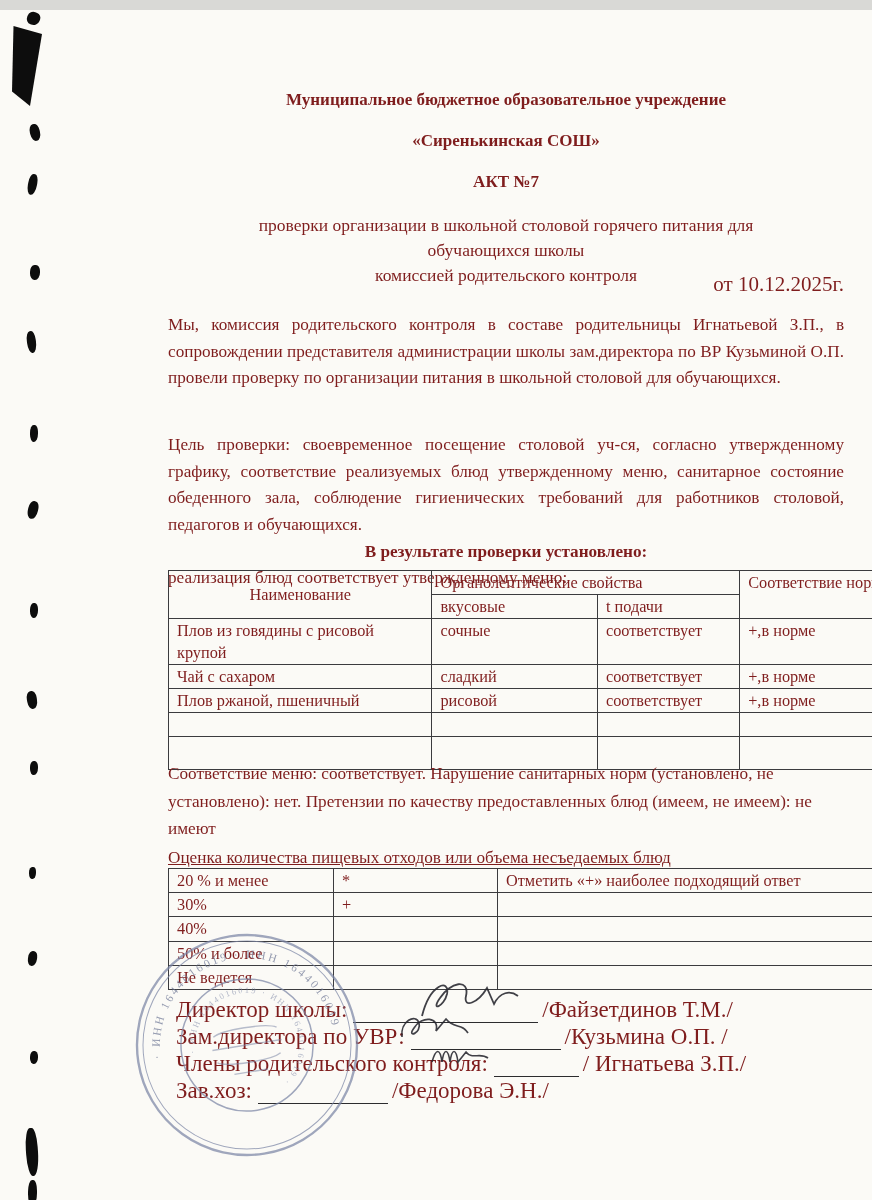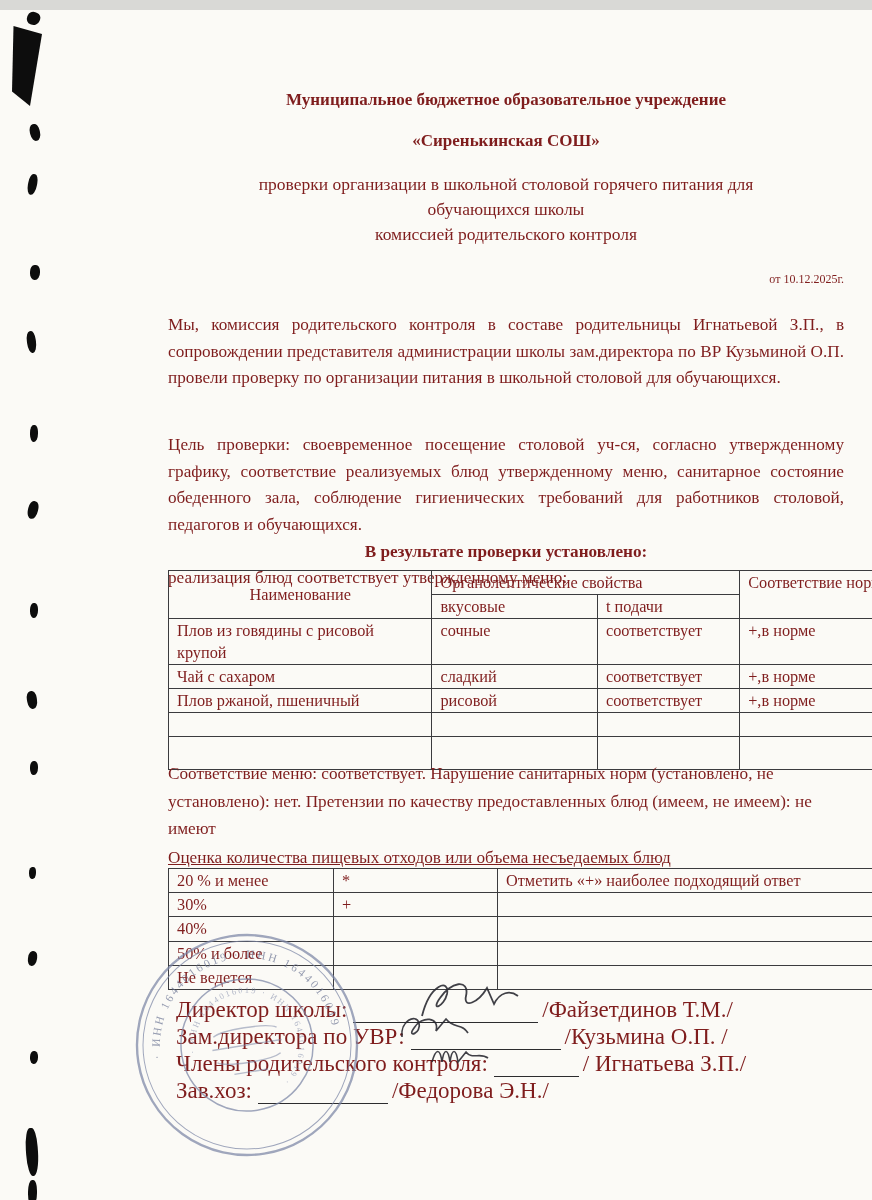--- a/index.html
+++ b/index.html
@@ -27,21 +27,21 @@
   .a13{ left:28px; top:941px; width:9px;  height:15px; transform:rotate(8deg); }
   .a14{ left:30px; top:1041px; width:8px; height:13px; }
   .a15{ left:26px; top:1118px; width:12px; height:48px; transform:rotate(-4deg); }
   .a16{ left:28px; top:1170px; width:9px;  height:26px; }
 
   
   .blk { position:absolute; left:168px; width:676px; }
   .center { text-align:center; }
   .head-line { font-weight:bold; font-size:17px; margin-bottom:21px; }
   .sub-line  { font-size:17.5px; line-height:1.42; }
-  .date-line { text-align:right; font-size:12px; }
+  .date-line { text-align:right; font-size:21px; }
   p.body { font-size:17.2px; line-height:1.55; text-align:justify; }
   .bold { font-weight:normal; }
 
   
   table { border-collapse:collapse; width:789px; font-size:16.3px; }
   td, th { border:1.3px solid #3b3b3e; padding:1px 8px; vertical-align:top;
            text-align:left; font-weight:normal; line-height:1.3; }
   .menu-table col.c-name { width:226px; }
   .menu-table col.c-taste{ width:142px; }
   .menu-table col.c-temp { width:122px; }
@@ -85,20 +85,21 @@
   <div class="artifact a11"></div>
   <div class="artifact a12"></div>
   <div class="artifact a13"></div>
   <div class="artifact a14"></div>
   <div class="artifact a15"></div>
   <div class="artifact a16"></div>
 
   <div class="blk center" style="top:80px;">
     <div class="head-line">Муниципальное бюджетное образовательное учреждение</div>
     <div class="head-line">«Сиренькинская СОШ»</div>
+    <div class="head-line">АКТ №7</div>
     <div class="sub-line">проверки организации в школьной столовой горячего питания для</div>
     <div class="sub-line">обучающихся школы</div>
     <div class="sub-line">комиссией родительского контроля</div>
   </div>
 
   <div class="blk date-line" style="top:262px;">от 10.12.2025г.</div>
 
   <div class="blk" style="top:302px;">
     <p class="body">Мы, комиссия родительского контроля в составе родительницы Игнатьевой З.П., в сопровождении представителя администрации школы зам.директора по ВР Кузьминой О.П. провели проверку по организации питания в школьной столовой для обучающихся.</p>
   </div>

